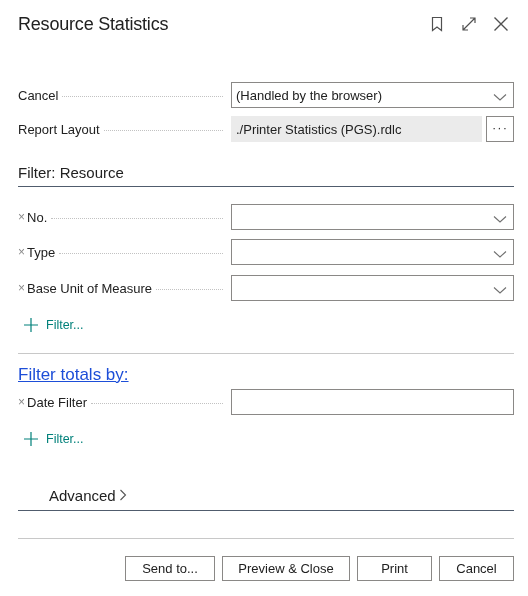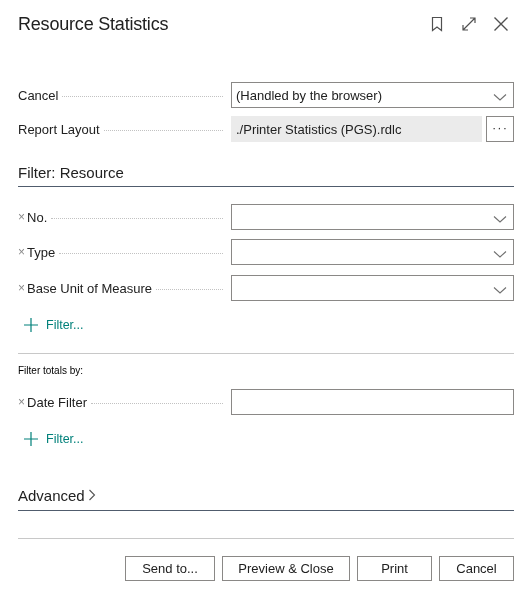--- a/index.html
+++ b/index.html
@@ -24,21 +24,21 @@
   .field.ro { background: #ebebeb; border-color: #ebebeb; cursor: default; }
   .ellipsis-btn { width: 28px; height: 26px; border: 1px solid #8a8886; margin-left: 4px; display: flex; align-items: center; justify-content: center; font-size: 13px; cursor: pointer; color: #333; letter-spacing: 1px; padding-bottom: 4px; }
 
   .section { position: absolute; left: 18px; right: 14px; font-size: 15px; color: #212121; }
   .section-line { position: absolute; left: 18px; right: 14px; height: 1px; background: #505c6d; }
   .thin-line { position: absolute; left: 18px; right: 14px; height: 1px; background: #c8c8c8; }
 
   .add-filter { position: absolute; left: 24px; display: flex; align-items: center; gap: 8px; color: #00807a; font-size: 12.5px; cursor: pointer; }
   .add-filter svg { stroke: #00807a; stroke-width: 1.2; }
 
-  .sub { position: absolute; left: 18px; font-size: 10px; color: #000000; }
+  .sub { position: absolute; left: 18px; font-size: 17px; color: #1d4ed8; text-decoration: underline; }
 
   .btns { position: absolute; right: 14px; top: 556px; display: flex; gap: 7px; }
   .btn { height: 25px; border: 1px solid #8a8886; background: #fff; font-size: 13px; color: #212121; display: flex; align-items: center; justify-content: center; cursor: pointer; font-family: "Liberation Sans", sans-serif; }
   .adv-chev { display: inline-block; margin-left: 3px; }
 </style>
 </head>
 <body>
 
 <div class="title">Resource Statistics</div>
 <div class="hdr-icons">
@@ -150,21 +150,21 @@
   </div>
 </div>
 
 <div class="add-filter" style="top:432px;">
   <svg width="14" height="14" viewBox="0 0 14 14">
       <path d="M7 0 V14 M0 7 H14"></path>
     </svg>
   <span>Filter...</span>
 </div>
 
-<div class="section" style="top:487px; cursor:pointer;">
+<div class="section" style="top:487px; cursor:pointer;margin-left:31px;">
   <span>Advanced</span><span class="adv-chev"><svg width="8" height="12" viewBox="0 0 8 12" style="stroke:#555;fill:none;stroke-width:1.1">
         <path d="M1.5 1 L6.5 6 L1.5 11"></path>
       </svg></span>
 </div>
 <div class="section-line" style="top:510px;"></div>
 
 <div class="thin-line" style="top:538px;"></div>
 
 <div class="btns">
   <button class="btn" style="width:90px;">Send to...</button>

